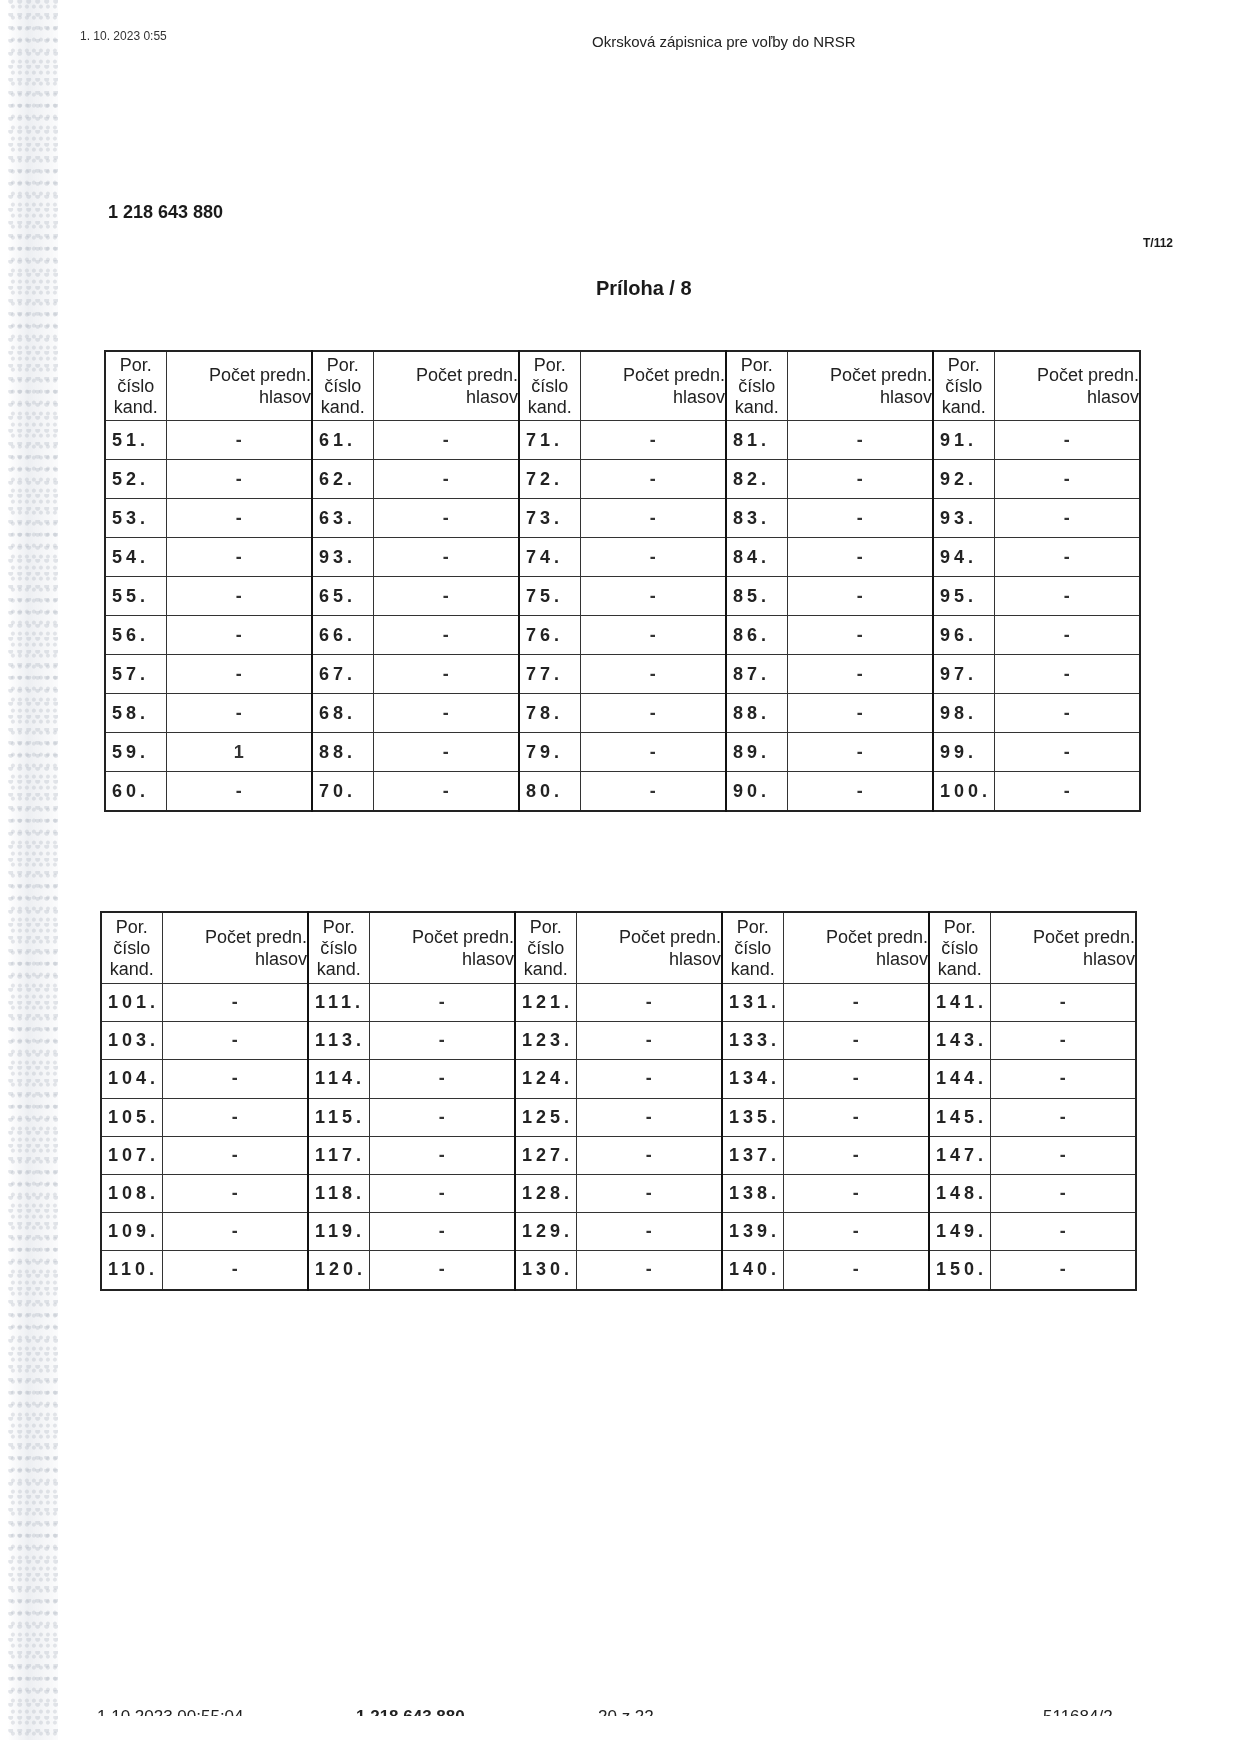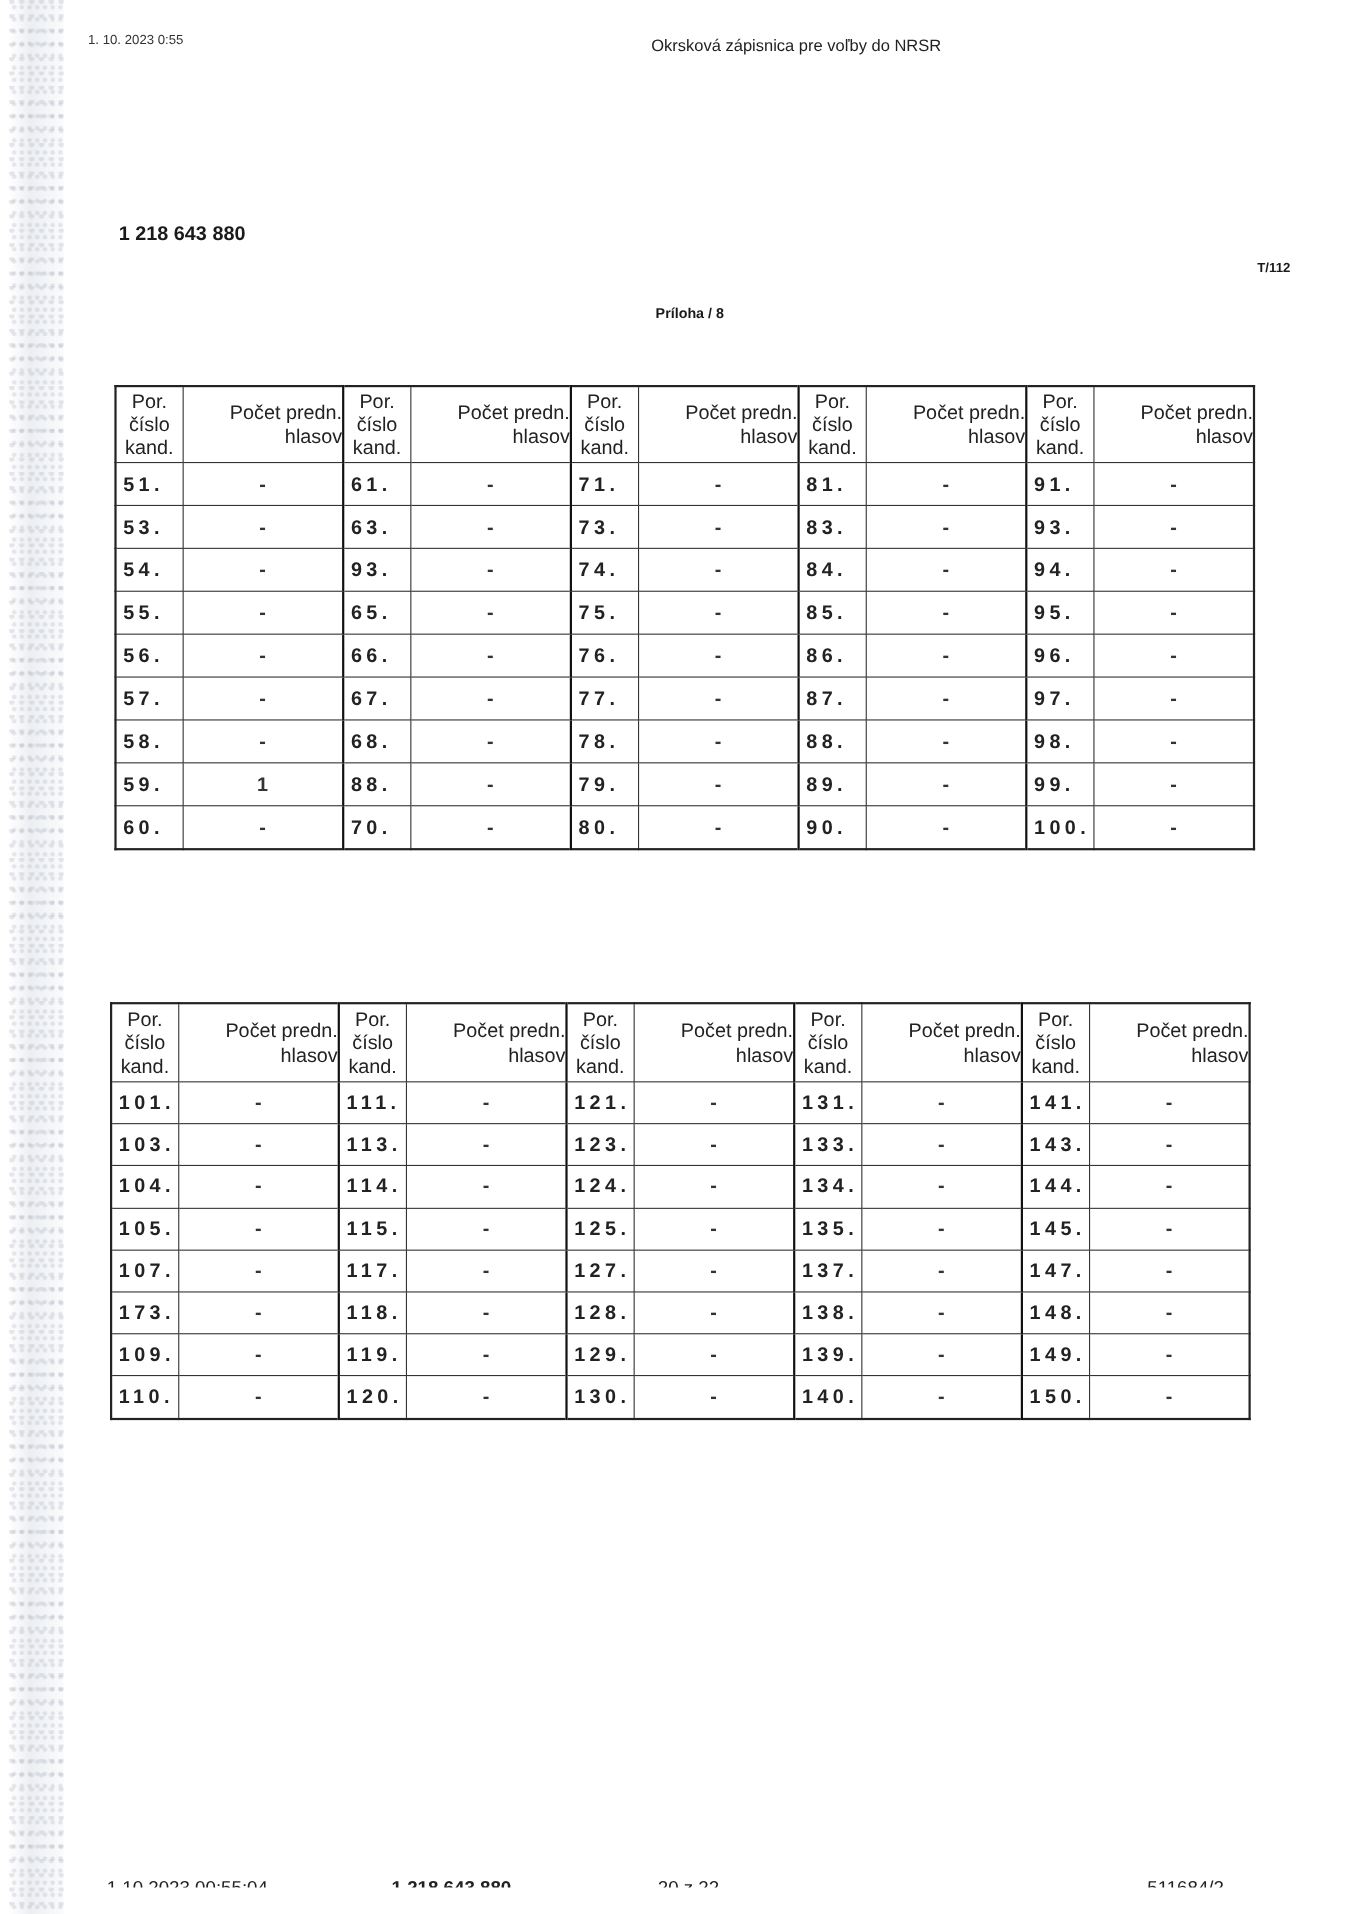--- a/index.html
+++ b/index.html
@@ -14,21 +14,21 @@
       radial-gradient(circle at 30% 10%, rgba(150,160,175,0.35) 0 2px, transparent 3px) 0 0/9px 13px,
       radial-gradient(circle at 70% 60%, rgba(140,150,165,0.30) 0 1.5px, transparent 2.5px) 0 0/7px 11px,
       linear-gradient(to right, rgba(200,205,215,0.0), rgba(185,192,205,0.35) 40%, rgba(200,205,215,0.1));
     opacity: 0.75;
   }
   .abs { position: absolute; white-space: nowrap; }
   .hdr-date { left: 80px; top: 29px; font-size: 12px; color: #333; }
   .hdr-title { left: 592px; top: 33px; font-size: 15px; color: #222; }
   .doc-id { left: 108px; top: 202px; font-size: 18px; font-weight: bold; }
   .doc-code { left: 1143px; top: 236px; font-size: 12px; font-weight: bold; }
-  .annex { left: 596px; top: 277px; font-size: 13px; font-weight: bold; }
+  .annex { left: 596px; top: 277px; font-size: 20px; font-weight: bold; }
 
   table.votes {
     position: absolute; border-collapse: collapse; table-layout: fixed;
     border: 2px solid #222;
   }
   table.votes td, table.votes th {
     border: 1.5px solid #333; padding: 0; overflow: hidden;
   }
   table.votes th {
     font-weight: normal; font-size: 18px; line-height: 20px; color: #222;
@@ -108,20 +108,32 @@
         <td class="num group-start">61.</td>
         <td class="vote">-</td>
         <td class="num group-start">71.</td>
         <td class="vote">-</td>
         <td class="num group-start">81.</td>
         <td class="vote">-</td>
         <td class="num group-start">91.</td>
         <td class="vote">-</td>
       </tr>
       <tr>
+        <td class="num">52.</td>
+        <td class="vote">-</td>
+        <td class="num group-start">62.</td>
+        <td class="vote">-</td>
+        <td class="num group-start">72.</td>
+        <td class="vote">-</td>
+        <td class="num group-start">82.</td>
+        <td class="vote">-</td>
+        <td class="num group-start">92.</td>
+        <td class="vote">-</td>
+      </tr>
+      <tr>
         <td class="num">53.</td>
         <td class="vote">-</td>
         <td class="num group-start">63.</td>
         <td class="vote">-</td>
         <td class="num group-start">73.</td>
         <td class="vote">-</td>
         <td class="num group-start">83.</td>
         <td class="vote">-</td>
         <td class="num group-start">93.</td>
         <td class="vote">-</td>
@@ -294,21 +306,21 @@
         <td class="num group-start">117.</td>
         <td class="vote">-</td>
         <td class="num group-start">127.</td>
         <td class="vote">-</td>
         <td class="num group-start">137.</td>
         <td class="vote">-</td>
         <td class="num group-start">147.</td>
         <td class="vote">-</td>
       </tr>
       <tr>
-        <td class="num">173.</td>
+        <td class="num">108.</td>
         <td class="vote">-</td>
         <td class="num group-start">118.</td>
         <td class="vote">-</td>
         <td class="num group-start">128.</td>
         <td class="vote">-</td>
         <td class="num group-start">138.</td>
         <td class="vote">-</td>
         <td class="num group-start">148.</td>
         <td class="vote">-</td>
       </tr>

